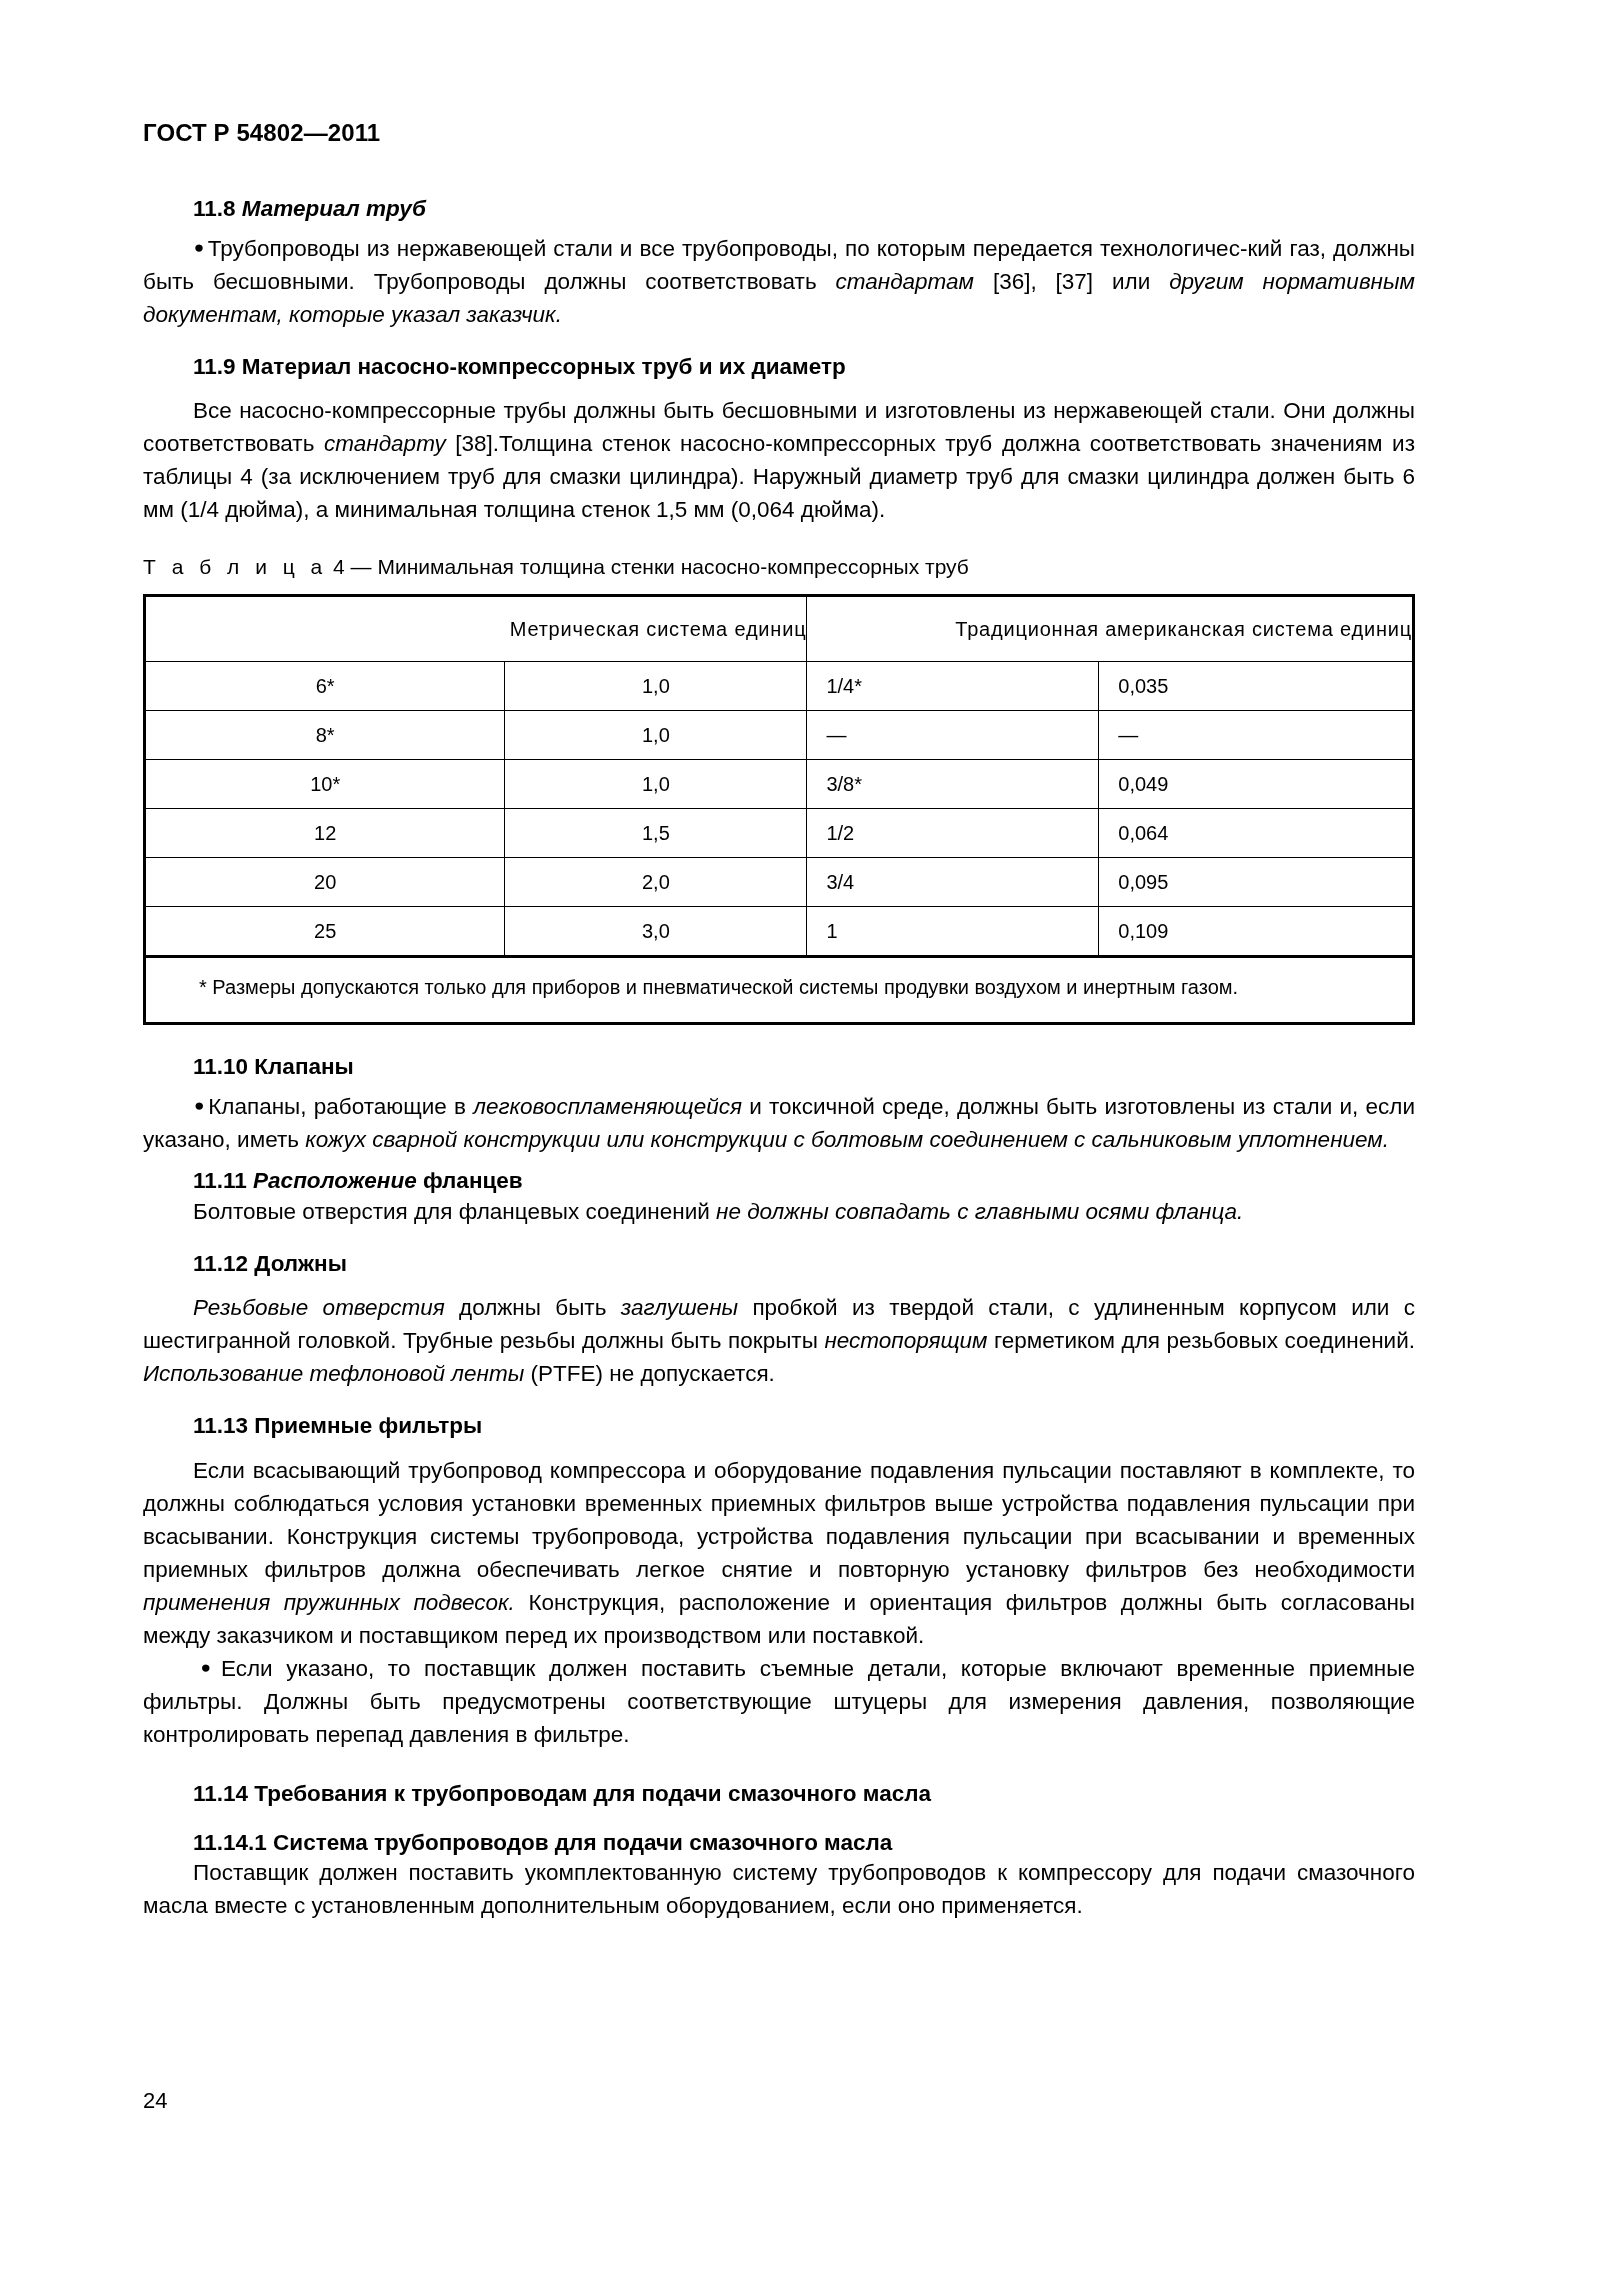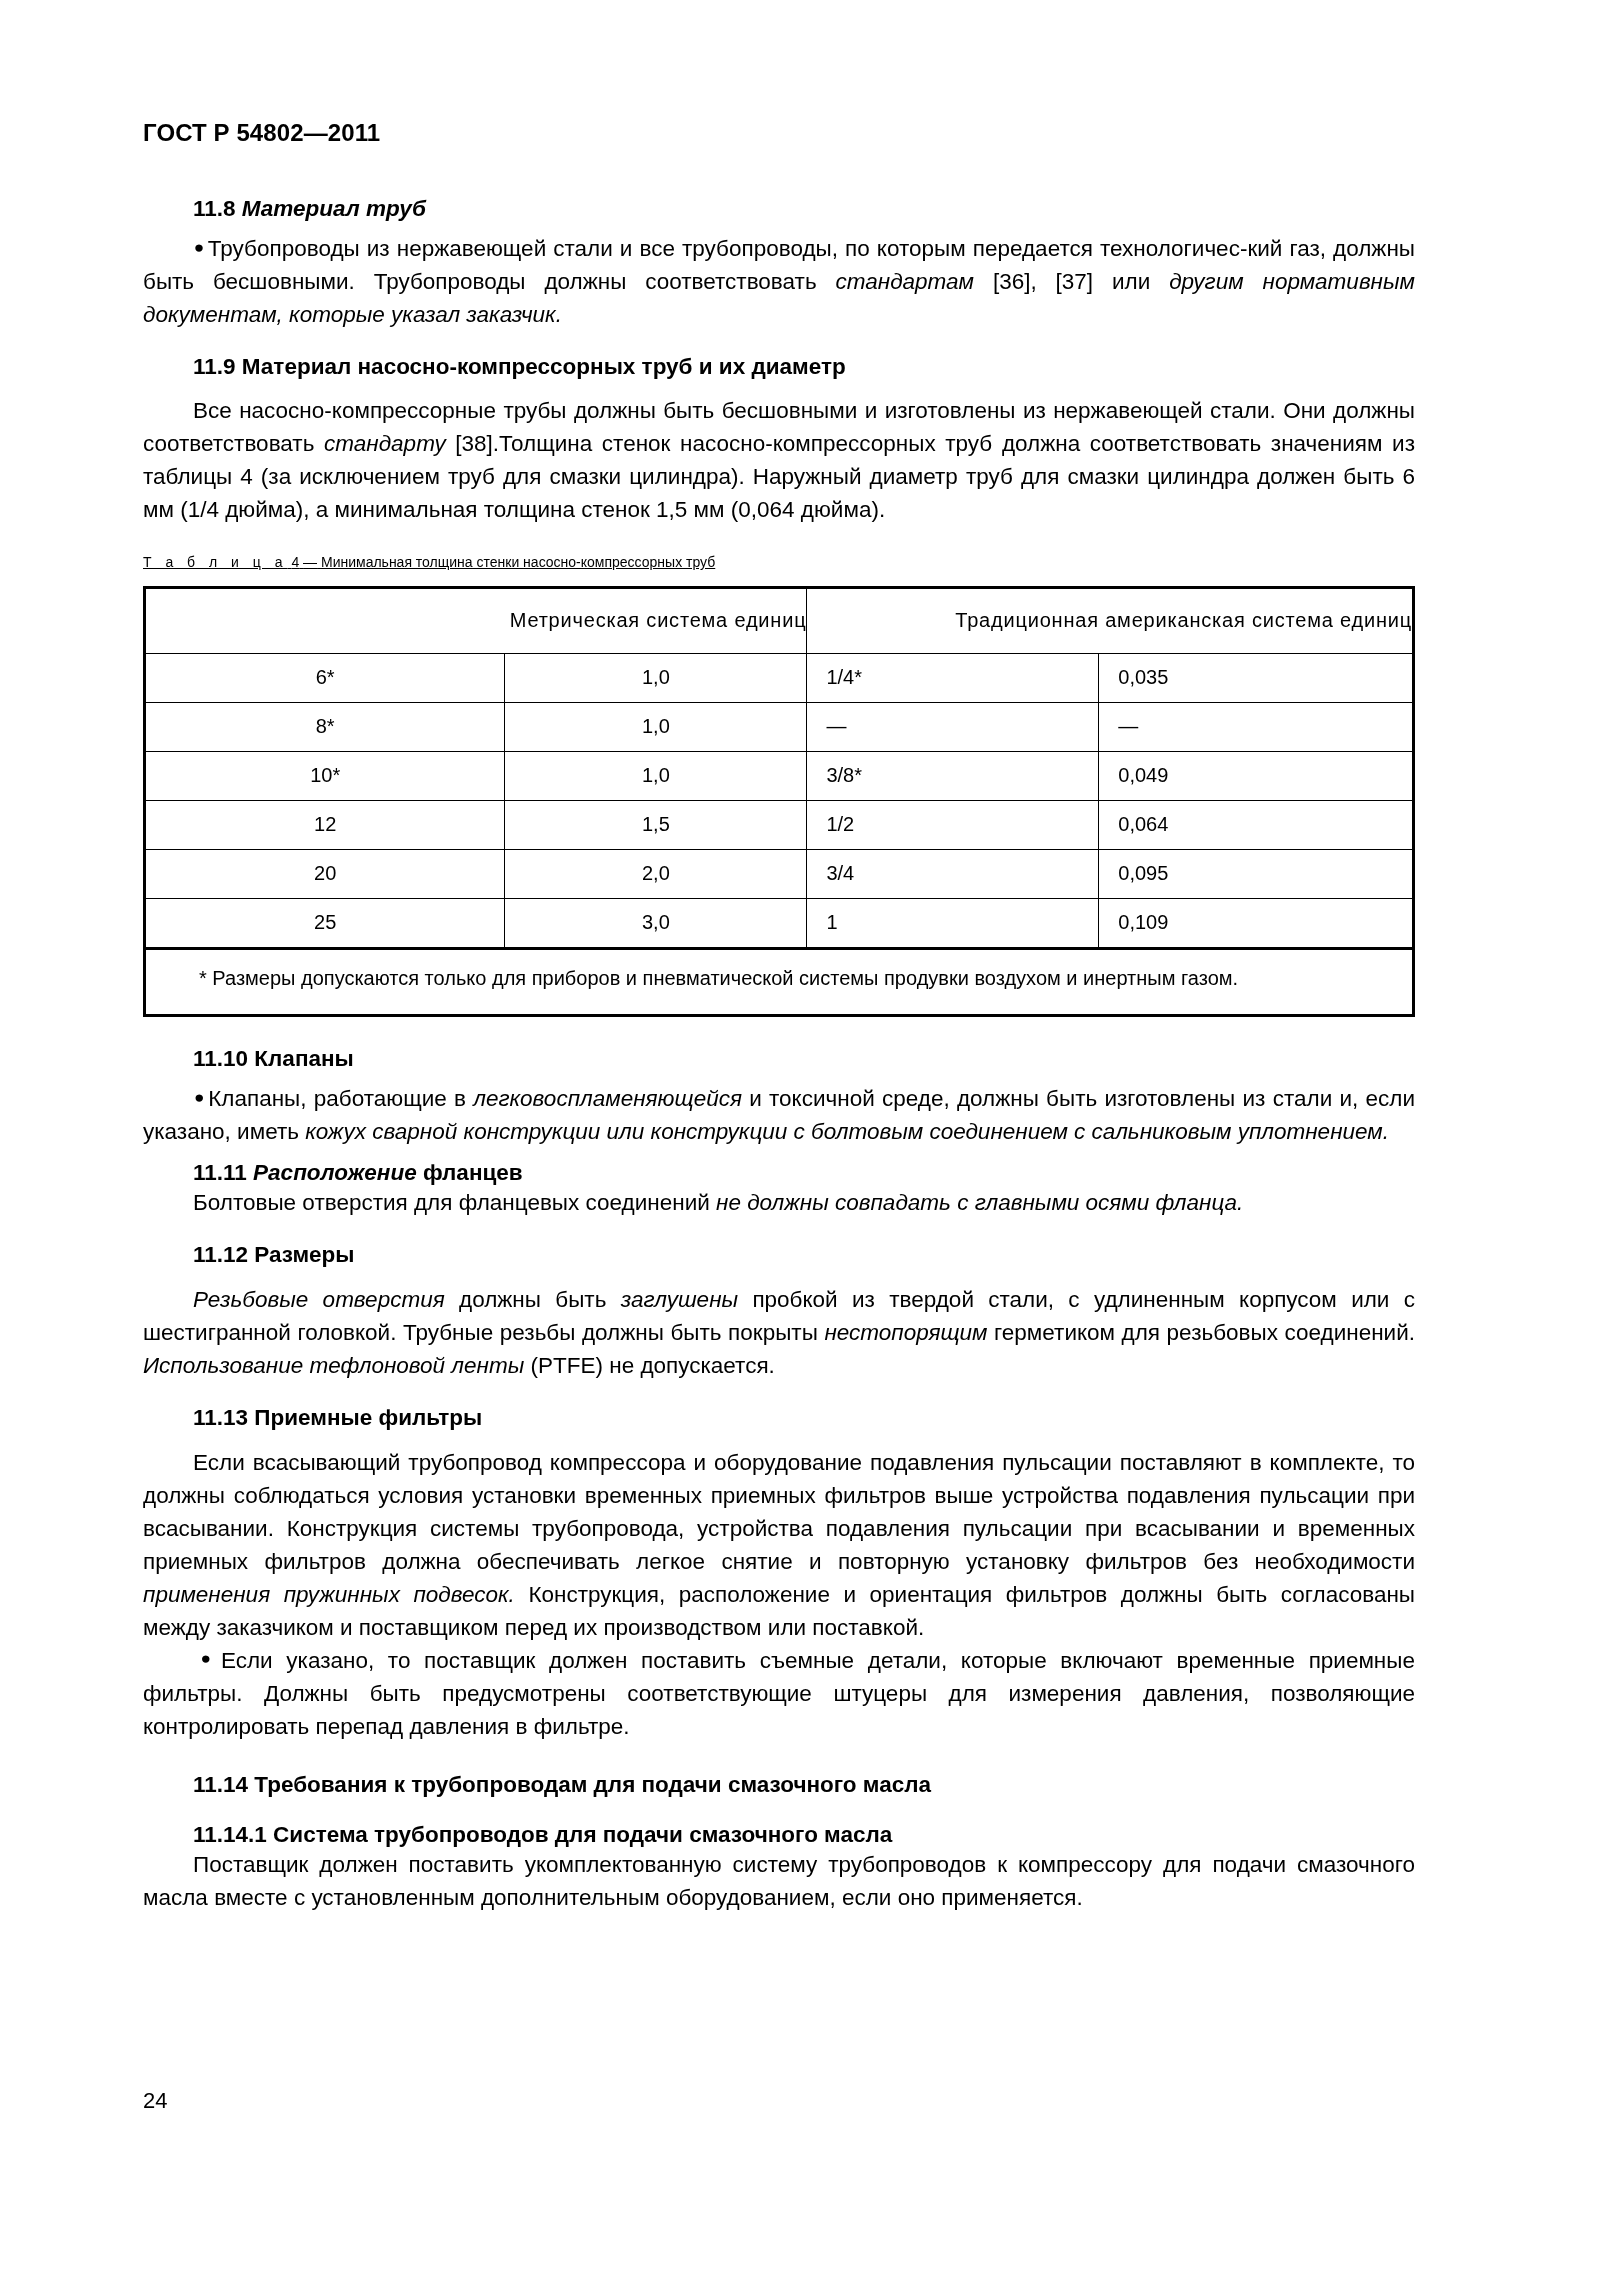--- a/index.html
+++ b/index.html
@@ -70,26 +70,25 @@
   }
 
   
   .sp-xs { height: 9.4px; }
   .sp-s  { height: 14.7px; }
   .sp-m  { height: 20px; }
   .sp-l  { height: 27px; }
 
   
   .tbl-caption {
-    font-size: 14px;
+    font-size: 21px;
     margin: 0;
     padding: 0;
     white-space: nowrap;
     line-height: 1.2;
-    text-decoration: underline;
   }
   .tbl-caption .spaced {
     letter-spacing: 5px;
   }
 
   
   table.t4 {
     border-collapse: collapse;
     width: 1272px;
     table-layout: fixed;
@@ -246,21 +245,21 @@
     <div class="sp-xs"></div>
     <p class="body noindent"><span style="display:inline-block;width:50px"></span><span class="bullet">●</span><span>Клапаны, работающие в </span><span class="it">легковоспламеняющейся</span><span> и токсичной среде, должны быть изготовлены из стали и, если указано, иметь </span><span class="it">кожух сварной конструкции или конструкции с болтовым соединением с сальниковым уплотнением.</span></p>
 
     <div class="sp-xs"></div>
 
     <h3 class="sec"><span>11.11</span> <span class="it">Расположение</span><span> фланцев</span></h3>
     <p class="body"><span>Болтовые отверстия для фланцевых соединений </span><span class="it">не должны совпадать с главными осями фланца.</span></p>
 
     <div class="sp-m"></div>
 
-    <h3 class="sec"><span>11.12</span> <span>Размеры</span></h3>
+    <h3 class="sec"><span>11.12</span> <span>Должны</span></h3>
     <div class="sp-s"></div>
     <p class="body"><span class="it">Резьбовые отверстия</span><span> должны быть </span><span class="it">заглушены</span><span> пробкой из твердой стали, с удлиненным корпусом или с шестигранной головкой. Трубные резьбы должны быть покрыты </span><span class="it">нестопорящим</span><span> герметиком для резьбовых соединений. </span><span class="it">Использование тефлоновой ленты</span><span> (PTFE) не допускается.</span></p>
 
     <div class="sp-m"></div>
 
     <h3 class="sec"><span>11.13</span> <span>Приемные фильтры</span></h3>
     <div class="sp-s"></div>
     <p class="body"><span>Если всасывающий трубопровод компрессора и оборудование подавления пульсации поставляют в комплекте, то должны соблюдаться условия установки временных приемных фильтров выше устройства подавления пульсации при всасывании. Конструкция системы трубопровода, устройства подавления пульсации при всасывании и временных приемных фильтров должна обеспечивать легкое снятие и повторную установку фильтров без необходимости </span><span class="it">применения пружинных подвесок.</span><span> Конструкция, расположение и ориентация фильтров должны быть согласованы между заказчиком и поставщиком перед их производством или поставкой.</span></p>
     <p class="body noindent"><span style="display:inline-block;width:50px"></span><span class="bullet">●</span><span>Если указано, то поставщик должен поставить съемные детали, которые включают временные приемные фильтры. Должны быть предусмотрены соответствующие штуцеры для измерения давления, позволяющие контролировать перепад давления в фильтре.</span></p>
 

